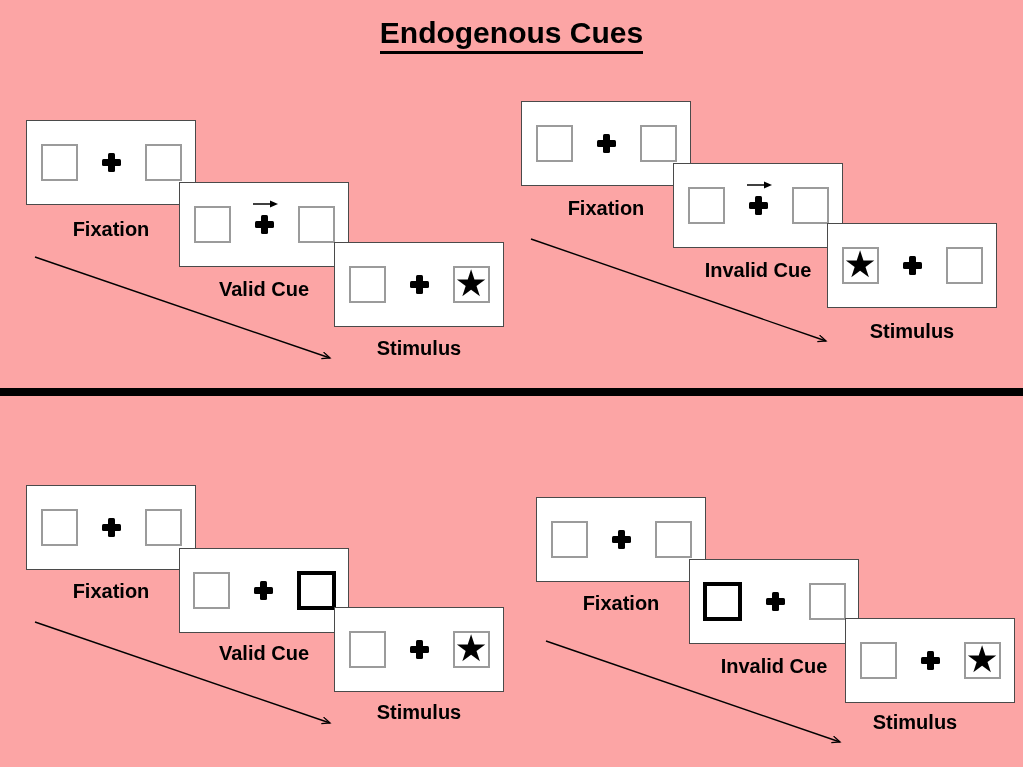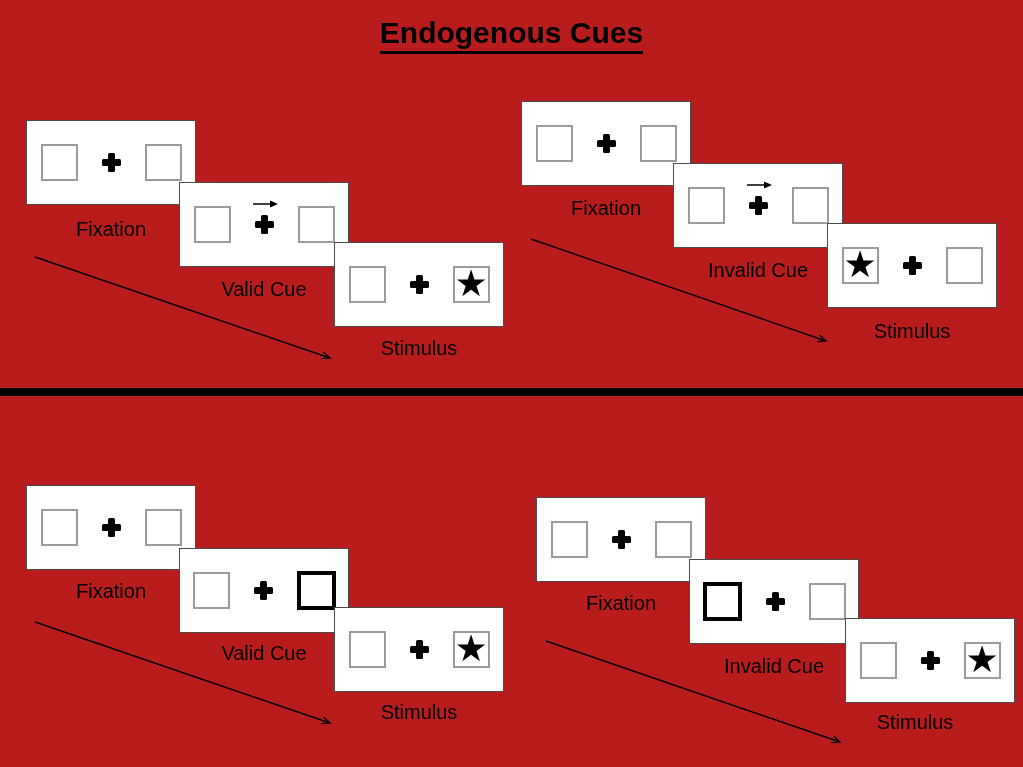--- a/index.html
+++ b/index.html
@@ -1,37 +1,37 @@
 <!DOCTYPE html>
 <html><head>
 <meta charset="utf-8">
 <style>
   html,body{margin:0;padding:0;background:#fff;}
-  .page{position:relative;width:1023px;height:767px;background:#b91c1c;overflow:hidden;
+  .page{position:relative;width:1023px;height:767px;background:#fca5a5;overflow:hidden;
         font-family:"Liberation Sans",sans-serif;color:#000;}
   .arrows-overlay{position:absolute;left:0;top:0;width:1023px;height:767px;pointer-events:none;}
   .title{position:absolute;left:0;width:100%;text-align:center;margin:0;
          font-size:30px;font-weight:bold;}
   .title span{display:inline-block;border-bottom:3px solid #000;padding-bottom:2px;line-height:1.1;}
   .title.endo{top:16px;}
   .title.exo{top:410px;}
   .divider{position:absolute;left:0;top:388px;width:1023px;height:8px;background:#000;}
   .panel{position:absolute;width:170px;height:85px;background:#fff;border:1px solid #4a4a4a;
          box-sizing:border-box;display:flex;align-items:center;justify-content:center;gap:24px;}
   .sq{width:37px;height:37px;box-sizing:border-box;border:2px solid #9b9b9b;background:#fff;
       display:flex;align-items:center;justify-content:center;overflow:visible;}
   .sq.cue{width:39px;height:39px;border:4px solid #000;}
   .star{font-family:"DejaVu Sans",sans-serif;font-size:37px;line-height:30px;color:#000;
         display:block;transform:translateY(-1px);}
   .pluswrap{position:relative;flex:0 0 auto;width:19px;height:19px;}
   .plus{position:absolute;left:0;top:0;width:19px;height:19px;}
   .plus::before{content:"";position:absolute;left:0;top:6px;width:19px;height:7px;background:#000;border-radius:1.5px;}
   .plus::after{content:"";position:absolute;top:0;left:6px;width:7px;height:19px;background:#000;border-radius:1.5px;}
   .cue-arrow{position:absolute;left:-3px;top:-16px;}
-  .plabel{position:absolute;width:170px;text-align:center;font-size:20px;font-weight:normal;line-height:24px;}
+  .plabel{position:absolute;width:170px;text-align:center;font-size:20px;font-weight:bold;line-height:24px;}
 </style>
 </head>
 <body>
 
 <div class="page">
 
   <svg class="arrows-overlay">
     <defs>
       <marker id="ah" markerWidth="12" markerHeight="10" refX="8" refY="3.5" orient="auto" markerUnits="userSpaceOnUse">
         <path d="M0,0 L8,3.5 L0,7" fill="none" stroke="#000" stroke-width="1.3"></path>

